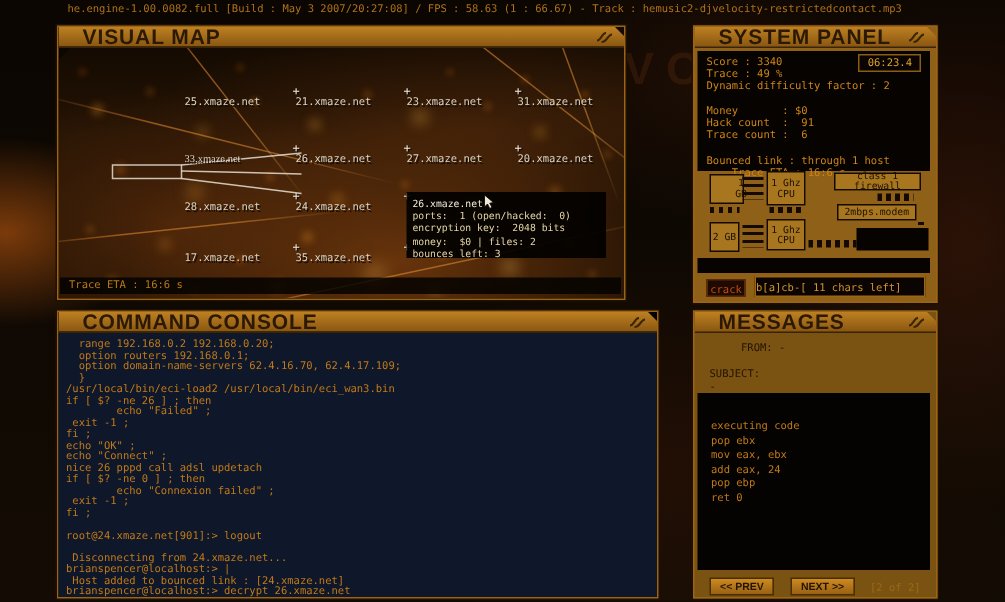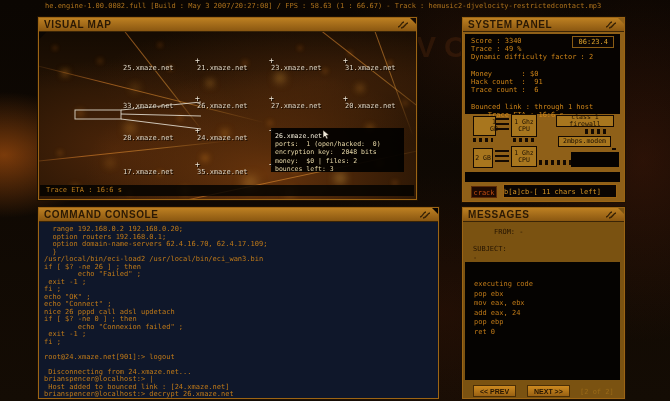--- a/index.html
+++ b/index.html
@@ -18,23 +18,23 @@
   .watermark{
     position:absolute;left:416px;top:30px;font-family:"Liberation Sans",sans-serif;
     font-weight:bold;font-size:30px;letter-spacing:8px;color:rgba(150,70,20,.18);
   }
   
   .titlebar{position:absolute;left:0;top:0;width:670px;height:12px;}
   .titlebar span{position:absolute;left:45px;top:2px;font-size:7px;color:#ad721c;white-space:nowrap;}
   
   .panel{position:absolute;box-shadow:0 0 0 1px #1c1003;}
   .panel-header{
-    position:relative;height:13px;line-height:13px;padding-left:5px;
+    position:relative;height:13px;line-height:13px;padding-left:16px;
     background:linear-gradient(#bd8022,#8a5711);
-    color:#2b1904;font-family:"Liberation Sans",sans-serif;font-weight:bold;font-size:10px;letter-spacing:.6px;
+    color:#2b1904;font-family:"Liberation Sans",sans-serif;font-weight:bold;font-size:14px;letter-spacing:.6px;
     border-bottom:1px solid #3a2406;
     clip-path:polygon(0 0, calc(100% - 6px) 0, 100% 6px, 100% 100%, 0 100%);
   }
   .corner-icon{position:absolute;right:7px;top:2px;}
   
   #map-panel{left:38px;top:17px;width:377px;height:181px;border:1px solid #9c6414;}
   .map-body{
     position:relative;width:100%;height:167px;overflow:hidden;
     background-color:#241304;
     background-image:
@@ -149,21 +149,21 @@
       </g>
     </svg>
     <div id="map-nodes">
         <span class="map-node" style="left: 84px; top: 32px;">25.xmaze.net</span>
         <span class="node-cross" style="left: 156px; top: 24px;">+</span>
         <span class="map-node" style="left: 158px; top: 32px;">21.xmaze.net</span>
         <span class="node-cross" style="left: 230px; top: 24px;">+</span>
         <span class="map-node" style="left: 232px; top: 32px;">23.xmaze.net</span>
         <span class="node-cross" style="left: 304px; top: 24px;">+</span>
         <span class="map-node" style="left: 306px; top: 32px;">31.xmaze.net</span>
-        <span class="map-node" style="left: 84px; top: 70px;">33.xmaze.net</span>
+        <span class="map-node" style="left: 84px; top: 70px; font-family: Liberation Serif, serif;">33.xmaze.net</span>
         <span class="node-cross" style="left: 156px; top: 62px;">+</span>
         <span class="map-node" style="left: 158px; top: 70px;">26.xmaze.net</span>
         <span class="node-cross" style="left: 230px; top: 62px;">+</span>
         <span class="map-node" style="left: 232px; top: 70px;">27.xmaze.net</span>
         <span class="node-cross" style="left: 304px; top: 62px;">+</span>
         <span class="map-node" style="left: 306px; top: 70px;">20.xmaze.net</span>
         <span class="map-node" style="left: 84px; top: 102px;">28.xmaze.net</span>
         <span class="node-cross" style="left: 156px; top: 94px;">+</span>
         <span class="map-node" style="left: 158px; top: 102px;">24.xmaze.net</span>
         <span class="node-cross" style="left: 230px; top: 94px;">+</span>

